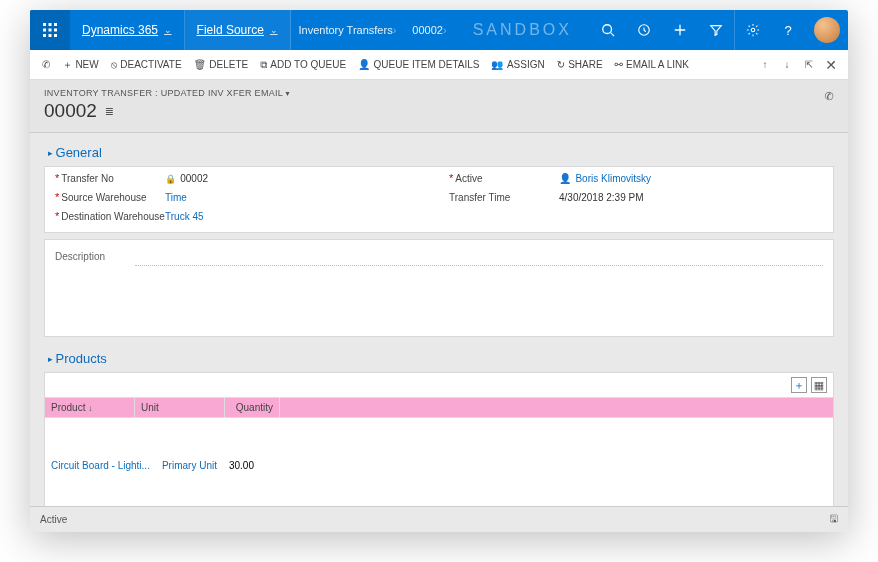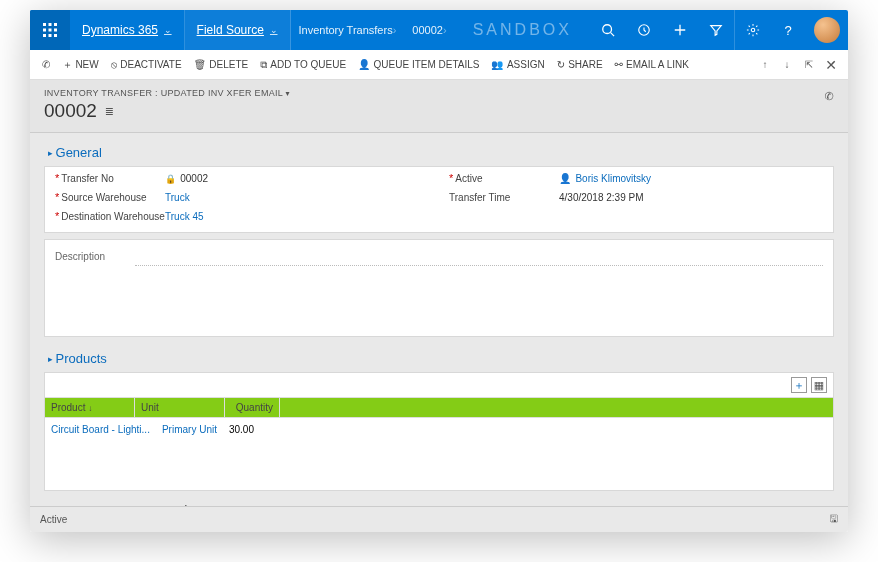--- a/index.html
+++ b/index.html
@@ -44,29 +44,29 @@
 .field .val { color: #333; }
 .field .val.link { color: #0b6cbd; cursor: pointer; text-align: right; }
 .field .lock { font-size: 9px; margin-right: 4px; color: #555; }
 .desc { padding: 6px 10px 70px; }
 .desc .lab { font-size: 10px; color: #666; }
 .desc .line { border-bottom: 1px dotted #bbb; height: 12px; margin-left: 80px; margin-top: -10px; }
 
 .panel.grid { padding: 0; }
 .gridtool { display: flex; justify-content: flex-end; padding: 4px 6px; gap: 4px; }
 .gridtool .gicon { width: 16px; height: 16px; border: 1px solid #999; display: flex; align-items: center; justify-content: center; font-size: 11px; color: #0b6cbd; cursor: pointer; }
-.gridhead { display: flex; border-top: 1px solid #ddd; border-bottom: 1px solid #ddd; background: #84cc16; font-size: 10px; color: #444; }
+.gridhead { display: flex; border-top: 1px solid #ddd; border-bottom: 1px solid #ddd; background: #f9a8d4; font-size: 10px; color: #444; }
 .gridhead .col { padding: 4px 6px; border-right: 1px solid #ddd; }
 .col.c1 { width: 90px; }
 .col.c2 { width: 90px; }
 .col.c3 { width: 55px; text-align: right; }
 .gridrow { display: flex; font-size: 10px; padding: 6px 0; }
 .gridrow .cell { padding: 0 6px; }
 .gridrow .cell.link { color: #0b6cbd; cursor: pointer; }
-.gridbody { min-height: 72px; }
+.gridbody { min-height: 72px; margin-top: 36px; }
 
 .statusrow { display: flex; font-size: 14px; color: #555; padding: 6px 10px; text-decoration: underline; }
 .statusrow .lab { width: 110px; }
 .footerbar { background: #e9e9e9; border-top: 1px solid #ccc; padding: 4px 10px; font-size: 10px; color: #555; display: flex; align-items: center; }
 .footerbar .sp { flex: 1; }
 
 
 svg { display: block; }
 </style>
 </head>
@@ -219,21 +219,21 @@
               <span class="req">*</span>
               <span>Active</span>
             </div>
           <div class="val link"><span style="color:#333;margin-right:4px">👤</span><span>Boris Klimovitsky</span></div>
         </div>
         <div class="field">
           <div class="lab">
               <span class="req">*</span>
               <span>Source Warehouse</span>
             </div>
-          <div class="val link">Truck</div>
+          <div class="val link">Time</div>
         </div>
         <div class="field">
           <div class="lab">
               <span>Transfer Time</span>
             </div>
           <div class="val">4/30/2018  2:39 PM</div>
         </div>
         <div class="field">
           <div class="lab">
               <span class="req">*</span>

